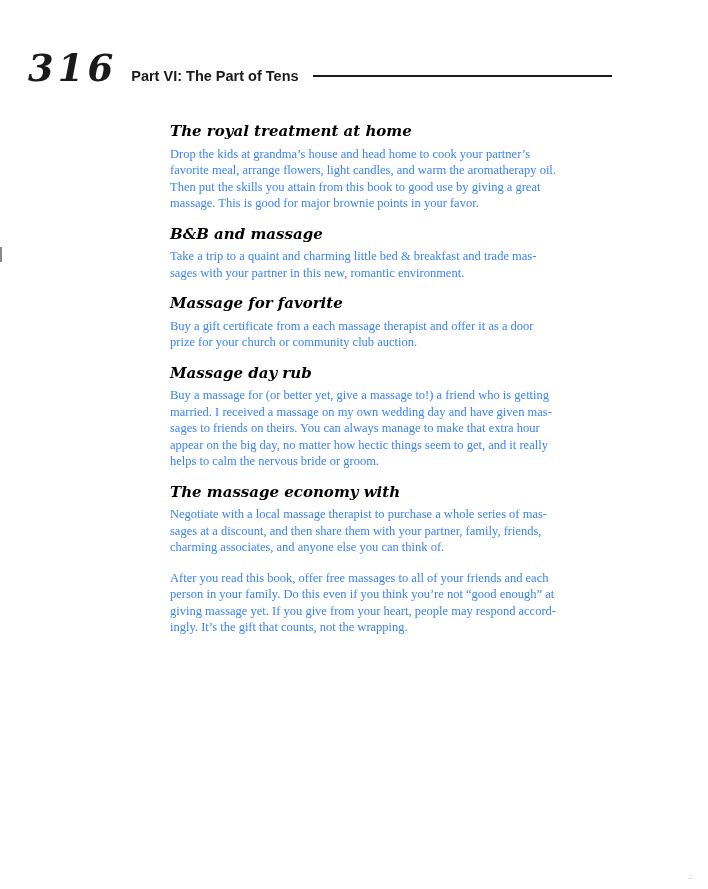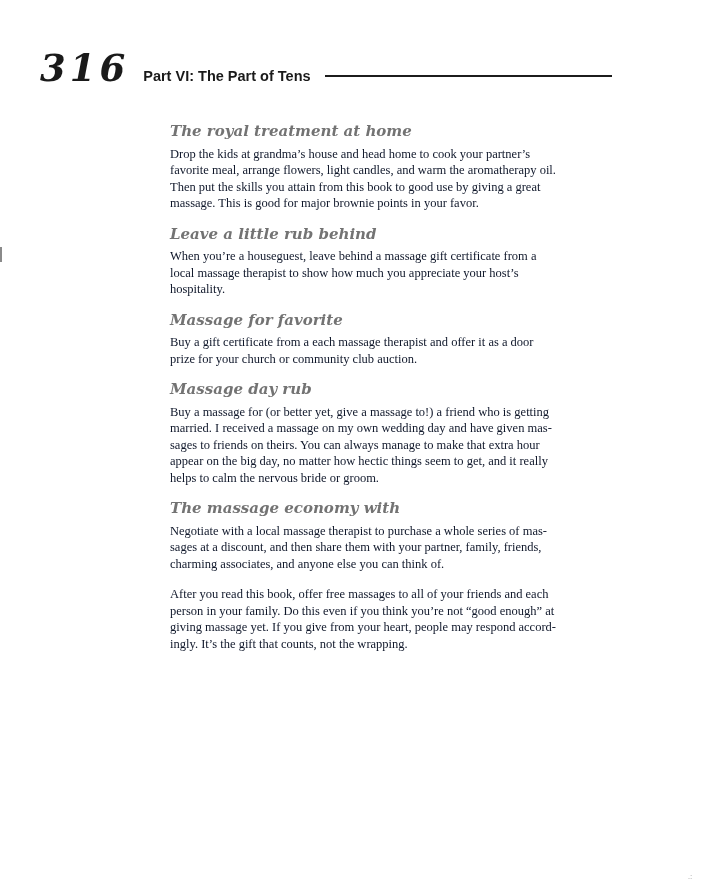--- a/index.html
+++ b/index.html
@@ -9,21 +9,20 @@
     height: 889px;
     background: #ffffff;
     color: #1a1a1a;
     overflow: hidden;
     font-family: "Liberation Serif", serif;
   }
   .page-header {
     display: flex;
     align-items: baseline;
     padding: 50px 96px 0 28px;
-    margin-left: 12px;
   }
   .page-num {
     font-family: "DejaVu Serif", serif;
     font-style: italic;
     font-weight: 700;
     font-size: 37px;
     letter-spacing: 4px;
     line-height: 1;
     white-space: nowrap;
   }
@@ -47,29 +46,29 @@
     width: 462px;
   }
   .sec { margin: 0 0 14px 0; }
   .sec-heading {
     font-family: "DejaVu Serif", serif;
     font-style: italic;
     font-weight: 700;
     font-size: 15px;
     line-height: 1.1;
     margin: 0 0 6px 0;
-    color: #737373;
+    color: #000000;
   }
   .sec-body {
     font-family: "Liberation Serif", serif;
     font-size: 12.5px;
     line-height: 16.5px;
     margin: 0;
     white-space: pre-line;
-    color: #0f172a;
+    color: #3b82f6;
   }
   .artifact-left {
     position: absolute;
     left: 0;
     top: 247px;
     width: 2px;
     height: 15px;
     background: #8a8a8a;
   }
   .artifact-bottom-right {
@@ -99,27 +98,26 @@
   <main class="content">
 
     <section class="sec">
       <h2 class="sec-heading">The royal treatment at home</h2>
       <p class="sec-body">Drop the kids at grandma’s house and head home to cook your partner’s
 favorite meal, arrange flowers, light candles, and warm the aromatherapy oil.
 Then put the skills you attain from this book to good use by giving a great
 massage. This is good for major brownie points in your favor.</p>
     </section>
 
+    <section class="sec">
+      <h2 class="sec-heading">B&amp;B and massage</h2>
+      <p class="sec-body">Take a trip to a quaint and charming little bed &amp; breakfast and trade mas-
+sages with your partner in this new, romantic environment.</p>
+    </section>
 
-    <section class="sec">
-      <h2 class="sec-heading">Leave a little rub behind</h2>
-      <p class="sec-body">When you’re a houseguest, leave behind a massage gift certificate from a
-local massage therapist to show how much you appreciate your host’s
-hospitality.</p>
-    </section>
 
     <section class="sec">
       <h2 class="sec-heading">Massage for favorite</h2>
       <p class="sec-body">Buy a gift certificate from a each massage therapist and offer it as a door
 prize for your church or community club auction.</p>
     </section>
 
     <section class="sec">
       <h2 class="sec-heading">Massage day rub</h2>
       <p class="sec-body">Buy a massage for (or better yet, give a massage to!) a friend who is getting

